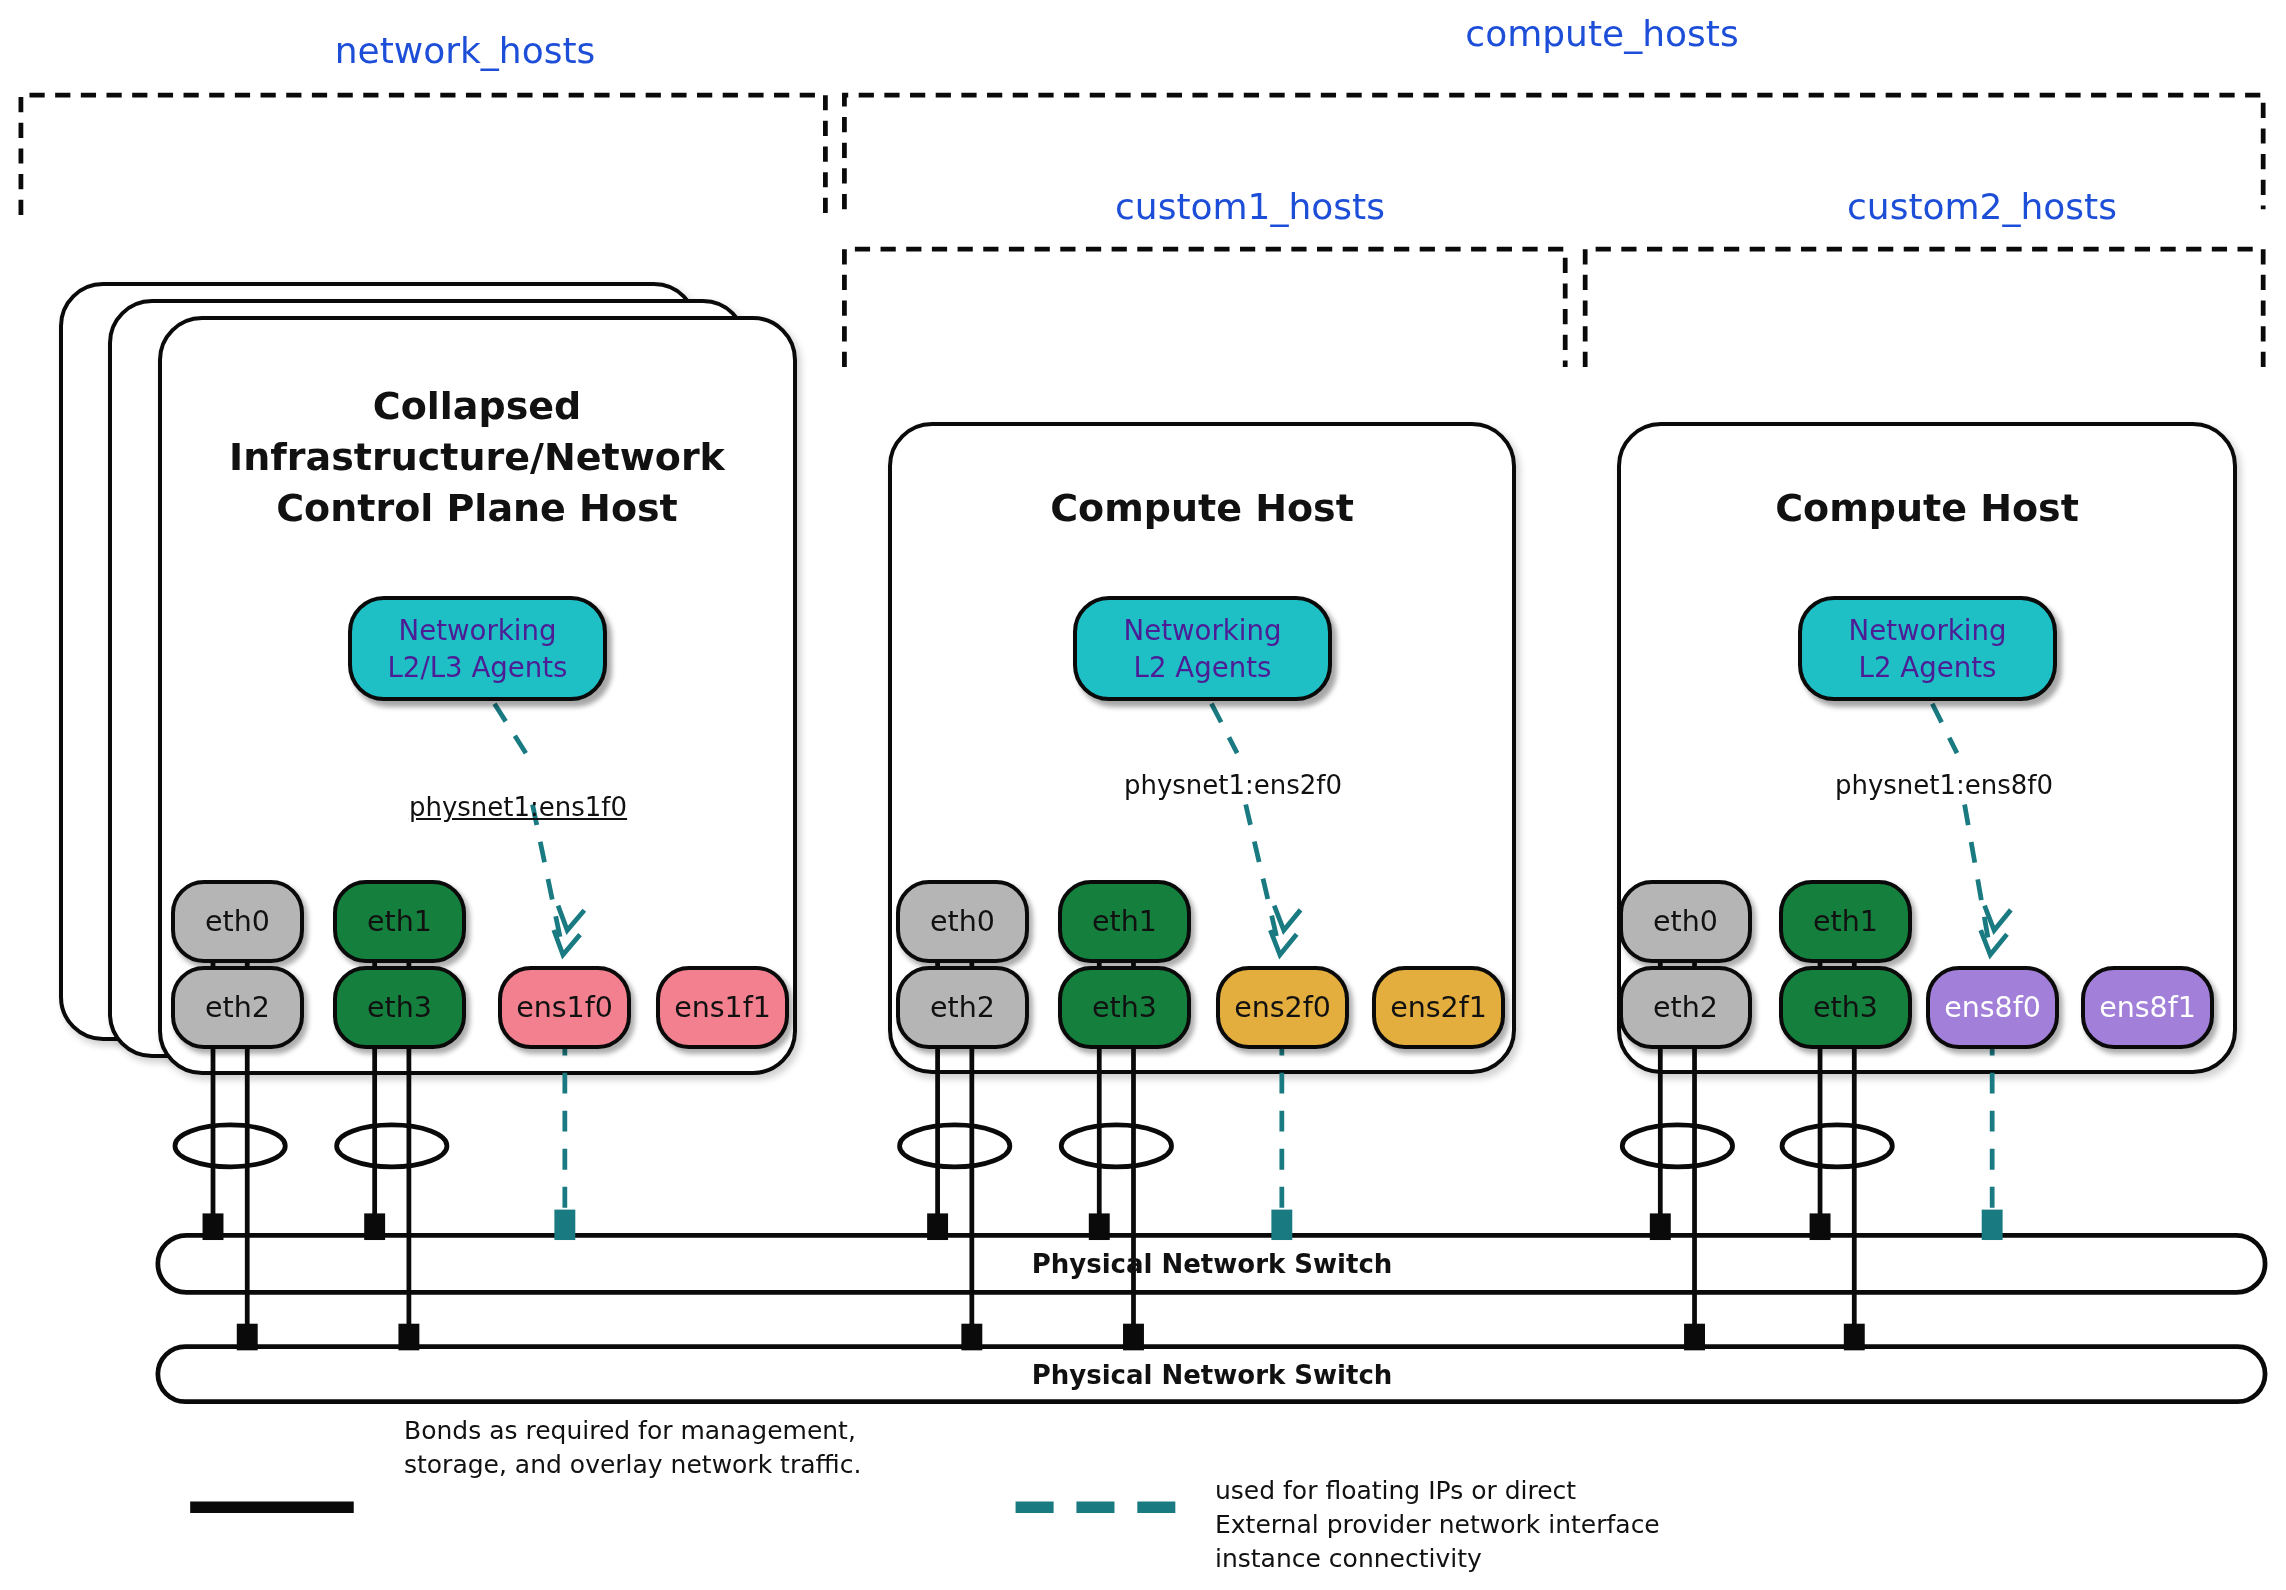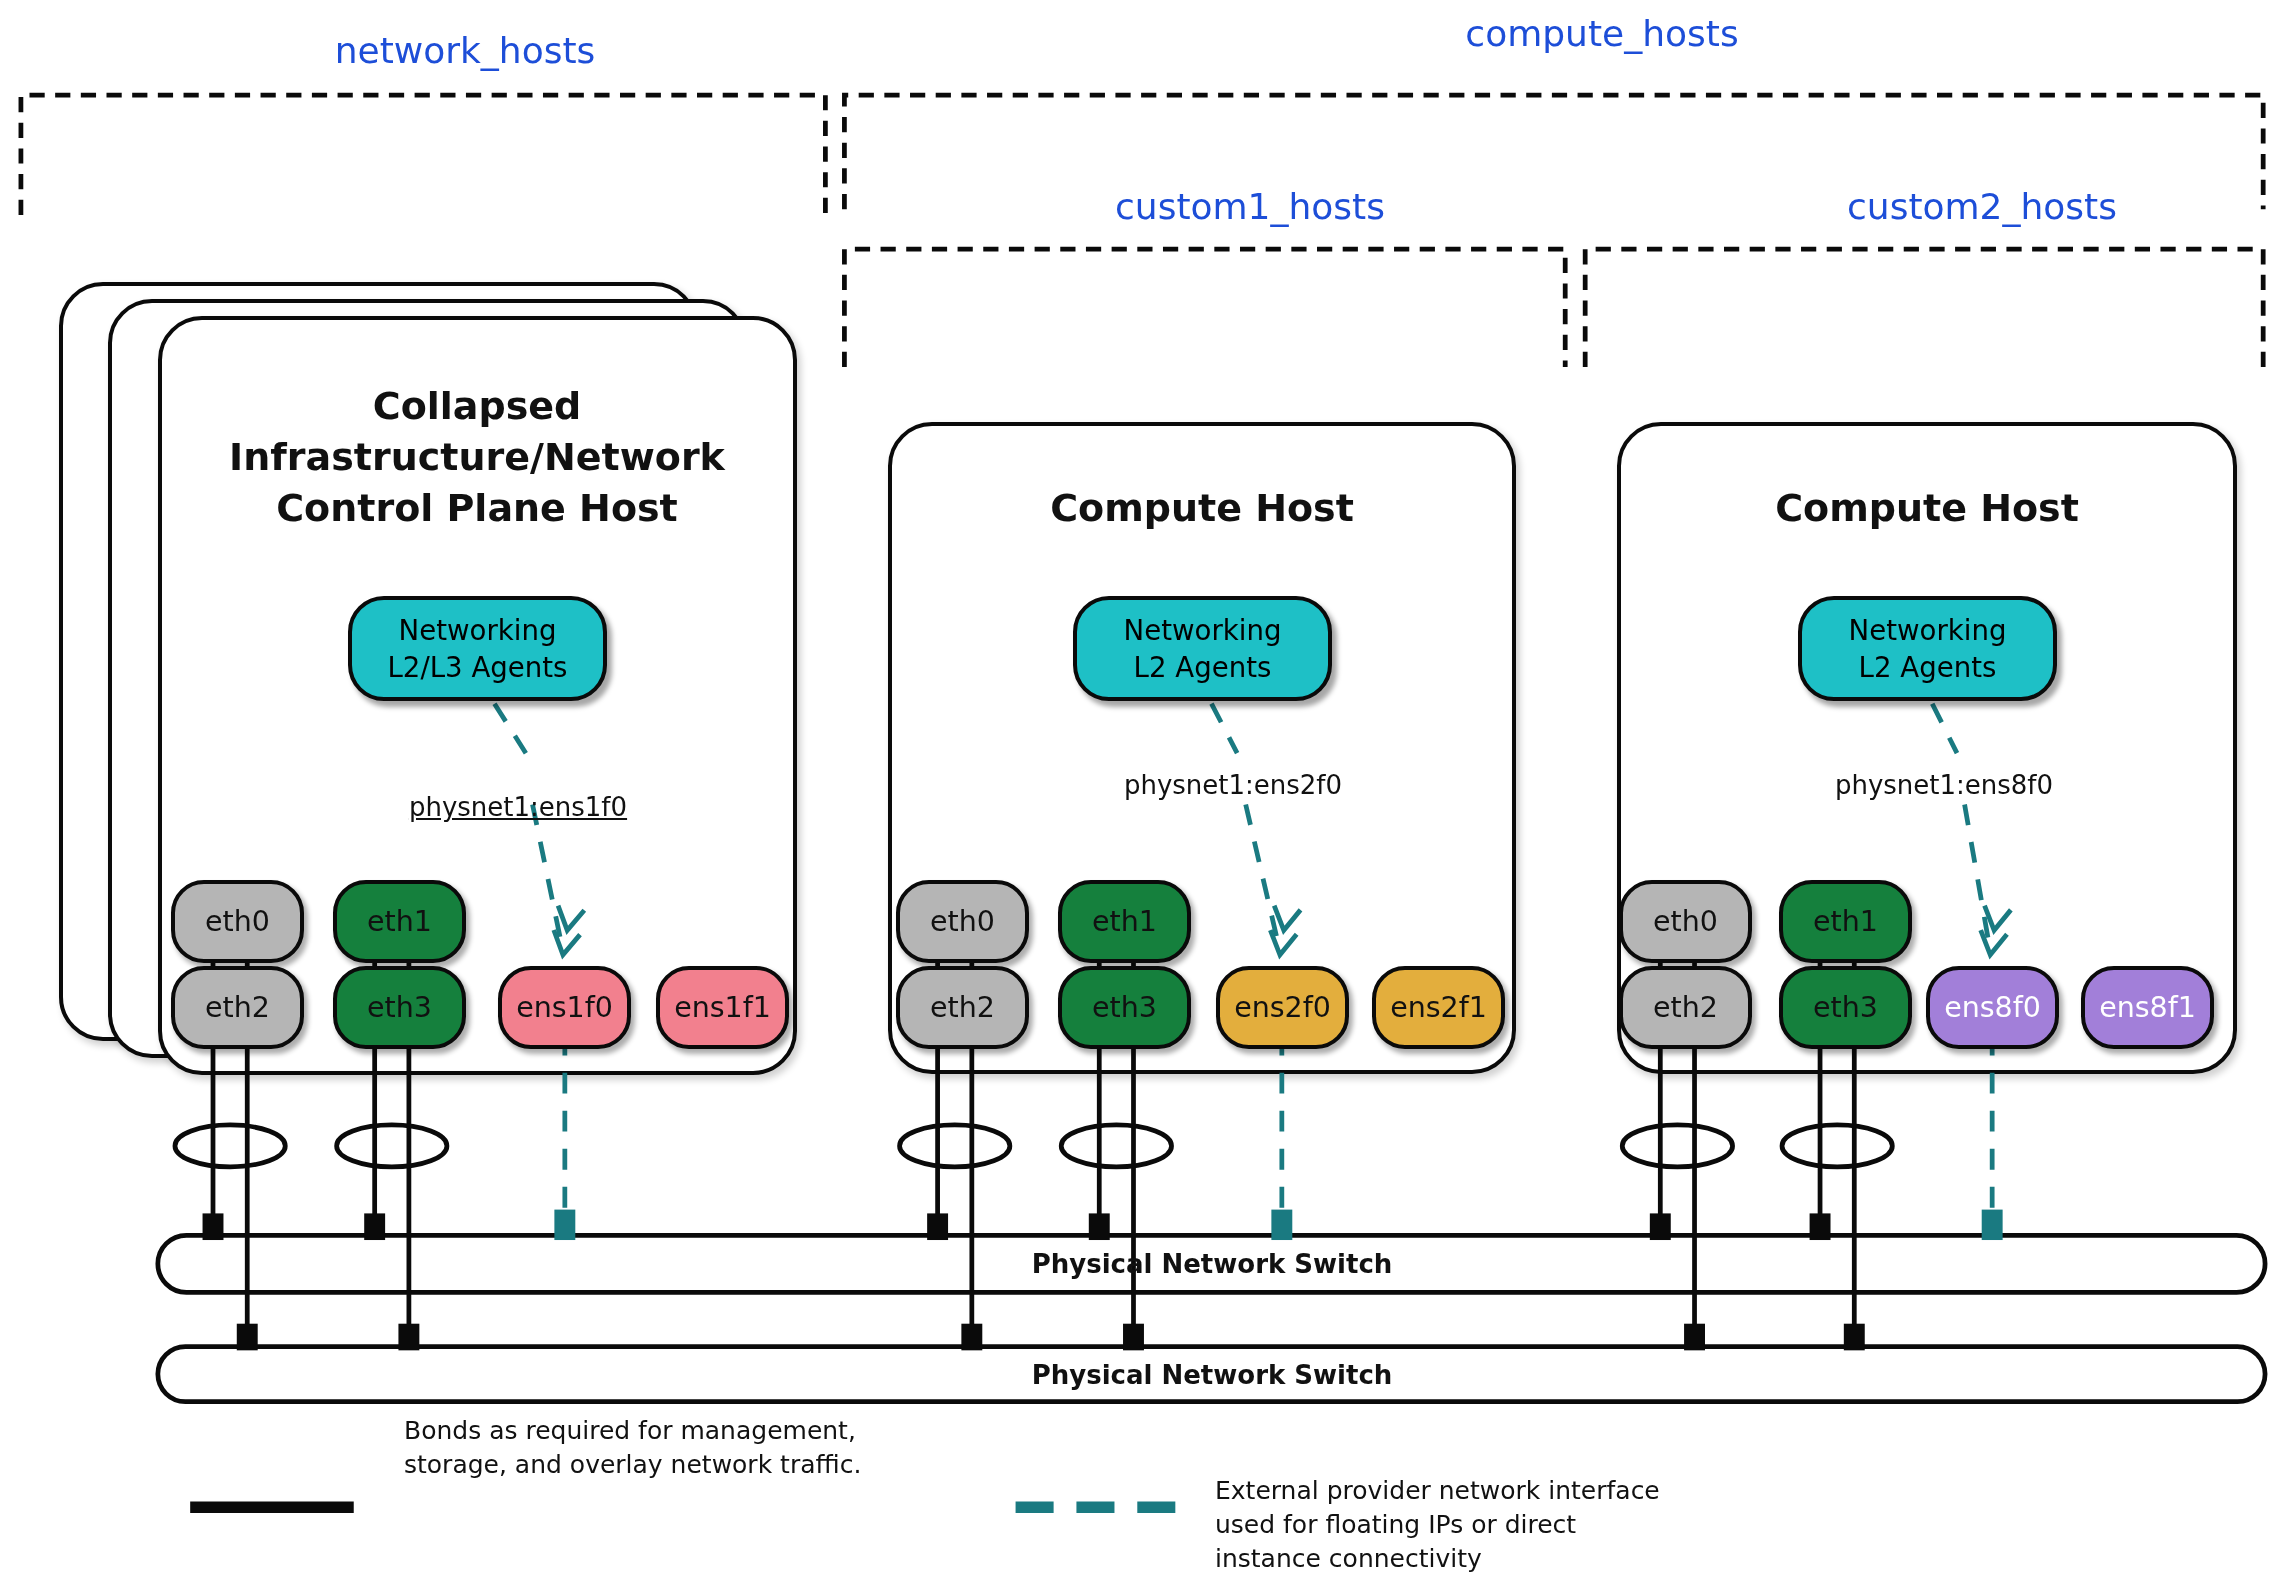--- a/index.html
+++ b/index.html
@@ -17,21 +17,21 @@
     box-sizing:border-box;box-shadow:3.8px 4.8px 7.6px rgba(0,0,0,0.18);z-index:1;
   }
   .host-title{
     position:absolute;transform:translateX(-50%);font-weight:bold;font-size:38px;
     line-height:51px;text-align:center;white-space:nowrap;z-index:3;margin-top:36px;
   }
   .badge{
     position:absolute;width:259px;height:105px;background:#1ec0c6;border:4.8px solid #0a0a0a;
     border-radius:36px;box-sizing:border-box;display:flex;flex-direction:column;
     align-items:center;justify-content:center;font-size:27.6px;line-height:37px;
-    color:#000000;box-shadow:4.8px 5.7px 5.7px rgba(0,0,0,0.35);z-index:3;text-align:center;
+    color:#4c1d95;box-shadow:4.8px 5.7px 5.7px rgba(0,0,0,0.35);z-index:3;text-align:center;
   }
   .physnet{
     position:absolute;transform:translateX(-50%);font-size:26px;color:#111;
     white-space:nowrap;z-index:3;
   }
   .pill{
     position:absolute;width:133px;height:83px;border:4.8px solid #0a0a0a;border-radius:33px;
     box-sizing:border-box;display:flex;align-items:center;justify-content:center;
     font-size:28.5px;box-shadow:3.8px 4.8px 4.8px rgba(0,0,0,0.32);z-index:3;
   }
@@ -202,19 +202,19 @@
   <div class="pill nic-purple" style="left:2081px;top:966px;">ens8f1</div>
 
   <div class="switch-label" style="left:1212px;top:1249px;">Physical Network Switch</div>
   <div class="switch-label" style="left:1212px;top:1360px;">Physical Network Switch</div>
 
   <div class="legend-text" style="left:404px;top:1414px;">
     <div>Bonds as required for management,</div>
     <div>storage, and overlay network traffic.</div>
   </div>
   <div class="legend-text" style="left:1215px;top:1474px;">
+    <div>used for floating IPs or direct</div>
     <div>External provider network interface</div>
-    <div>used for floating IPs or direct</div>
     <div>instance connectivity</div>
   </div>
 
 </div>
 
 
 </body></html>

